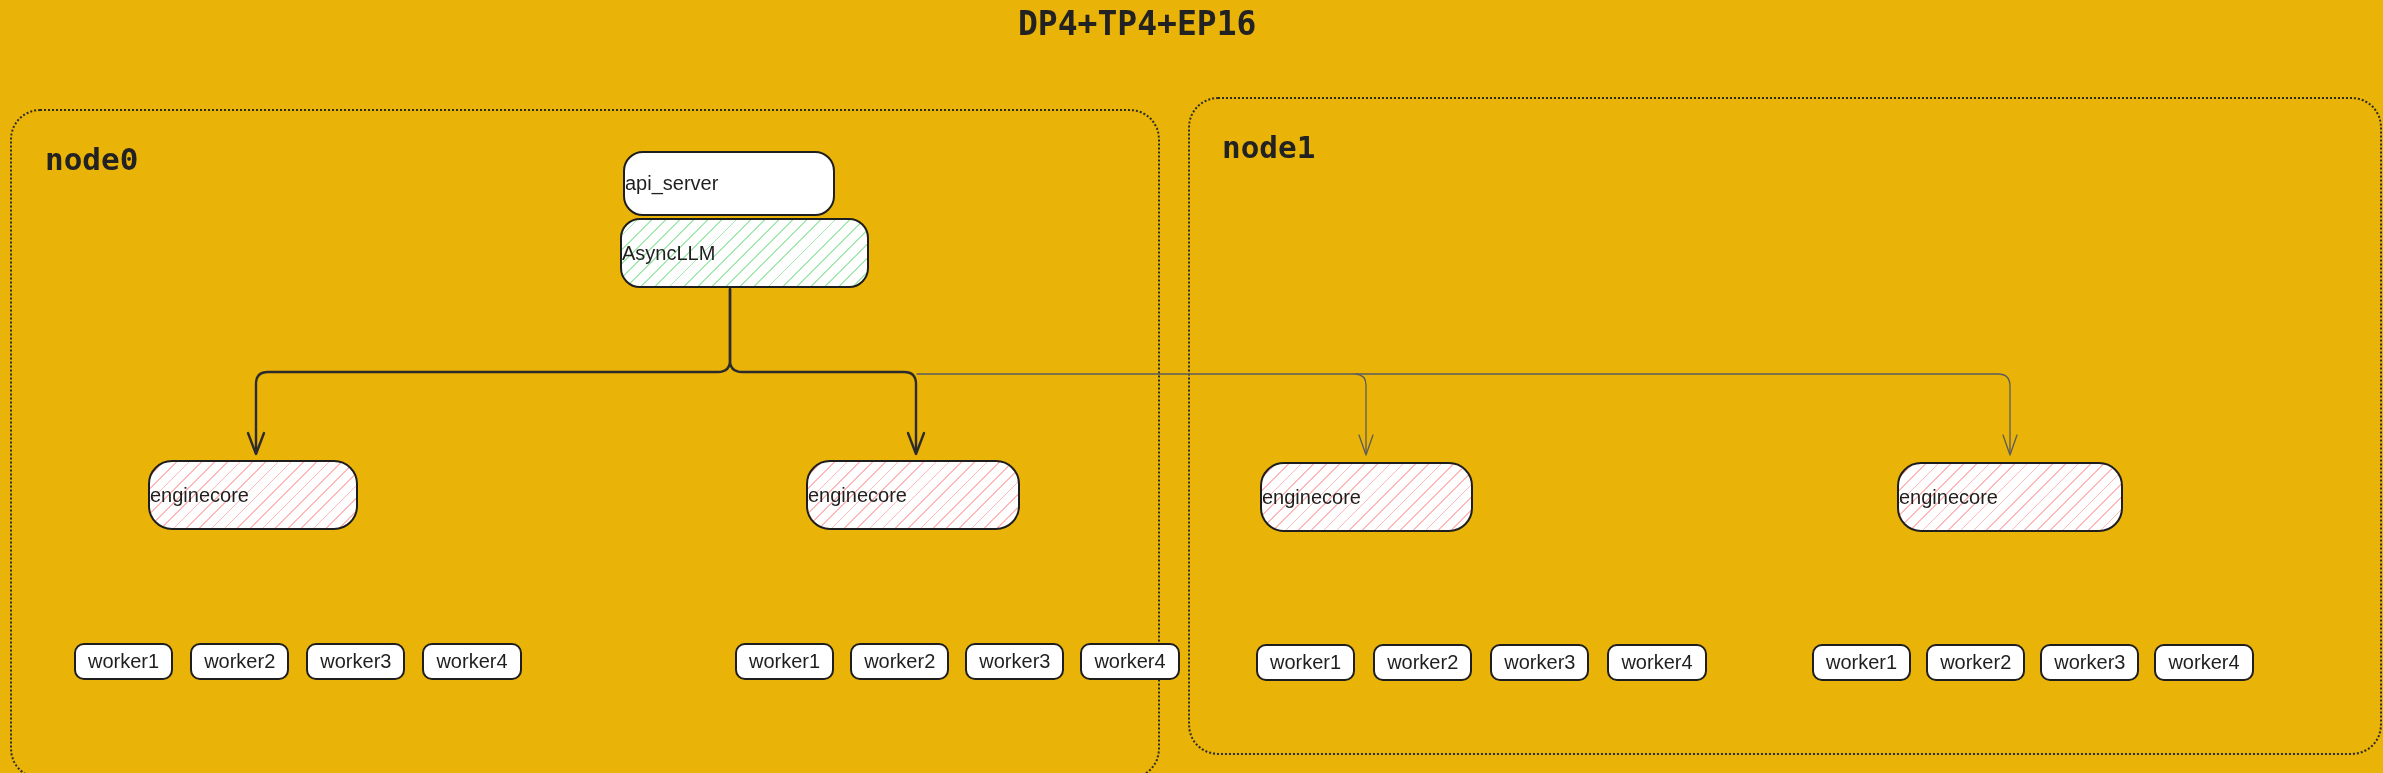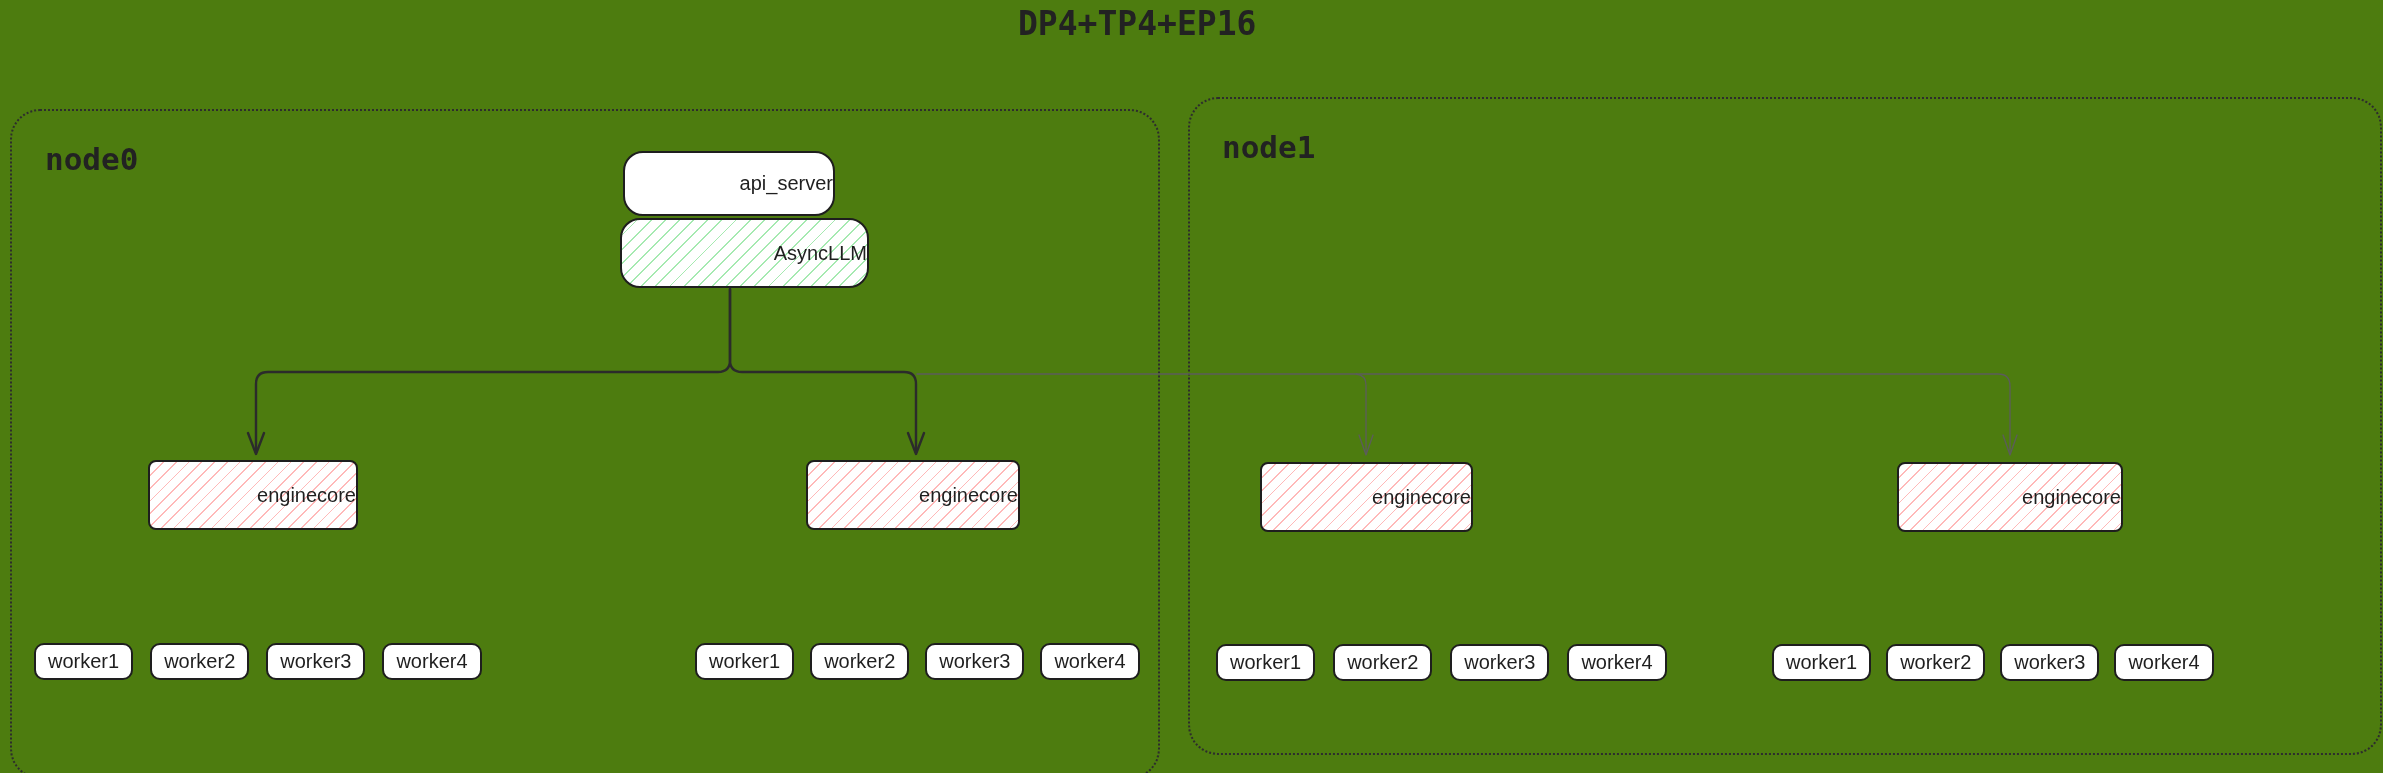--- a/index.html
+++ b/index.html
@@ -4,21 +4,21 @@
 <style>
   html, body {
     margin: 0;
     padding: 0;
     background: #ffffff;
   }
   .canvas {
     position: relative;
     width: 2383px;
     height: 773px;
-    background: #4d7c0f;
+    background: #eab308;
     font-family: "Liberation Sans", sans-serif;
     color: #1f1f1f;
     overflow: hidden;
   }
   .diagram-title {
     position: absolute;
     left: 1018px;
     top: 4px;
     font-family: "DejaVu Sans Mono", monospace;
     font-weight: bold;
@@ -44,47 +44,48 @@
   }
   #node0-label { left: 33px; }
   #node1-label { left: 32px; }
 
   .box {
     position: absolute;
     box-sizing: border-box;
     border: 2.2px solid var(--box-border, #1e1e1e);
     display: flex;
     align-items: center;
-    justify-content: flex-end;
+    justify-content: flex-start;
     font-size: 20px;
     background: #ffffff;
     white-space: nowrap;
   }
   .box .lbl { position: relative; z-index: 2; }
   #api-server-box { left: 623px; top: 151px; width: 212px; height: 65px; border-radius: 20px; }
   #asyncllm-box   { left: 620px; top: 218px; width: 249px; height: 70px; border-radius: 20px;
     background-image: repeating-linear-gradient(135deg,
       var(--green-hatch, #69db7c99) 0px, var(--green-hatch, #69db7c99) 1.3px,
       transparent 1.3px, transparent 10px);
   }
   .enginecore {
-    border-radius: 8px;
+    border-radius: 24px;
     background-image: repeating-linear-gradient(135deg,
       var(--red-hatch, #ff8a8a99) 0px, var(--red-hatch, #ff8a8a99) 1.2px,
       transparent 1.2px, transparent 9px);
   }
   #enginecore-0 { left: 148px;  top: 460px; width: 210px; height: 70px; }
   #enginecore-1 { left: 806px;  top: 460px; width: 214px; height: 70px; }
   #enginecore-2 { left: 1260px; top: 462px; width: 213px; height: 70px; }
   #enginecore-3 { left: 1897px; top: 462px; width: 226px; height: 70px; }
 
   .worker-row {
     position: absolute;
     display: flex;
     gap: 17px;
+    margin-left: 40px;
   }
   #worker-row-0 { left: 34px;   top: 643px; }
   #worker-row-1 { left: 695px;  top: 643px; gap: 16px; }
   #worker-row-2 { left: 1216px; top: 644px; gap: 18px; }
   #worker-row-3 { left: 1772px; top: 644px; gap: 15px; }
   .worker-box {
     box-sizing: border-box;
     border: 2px solid var(--box-border, #1e1e1e);
     border-radius: 10px;
     padding: 5px 12px;

